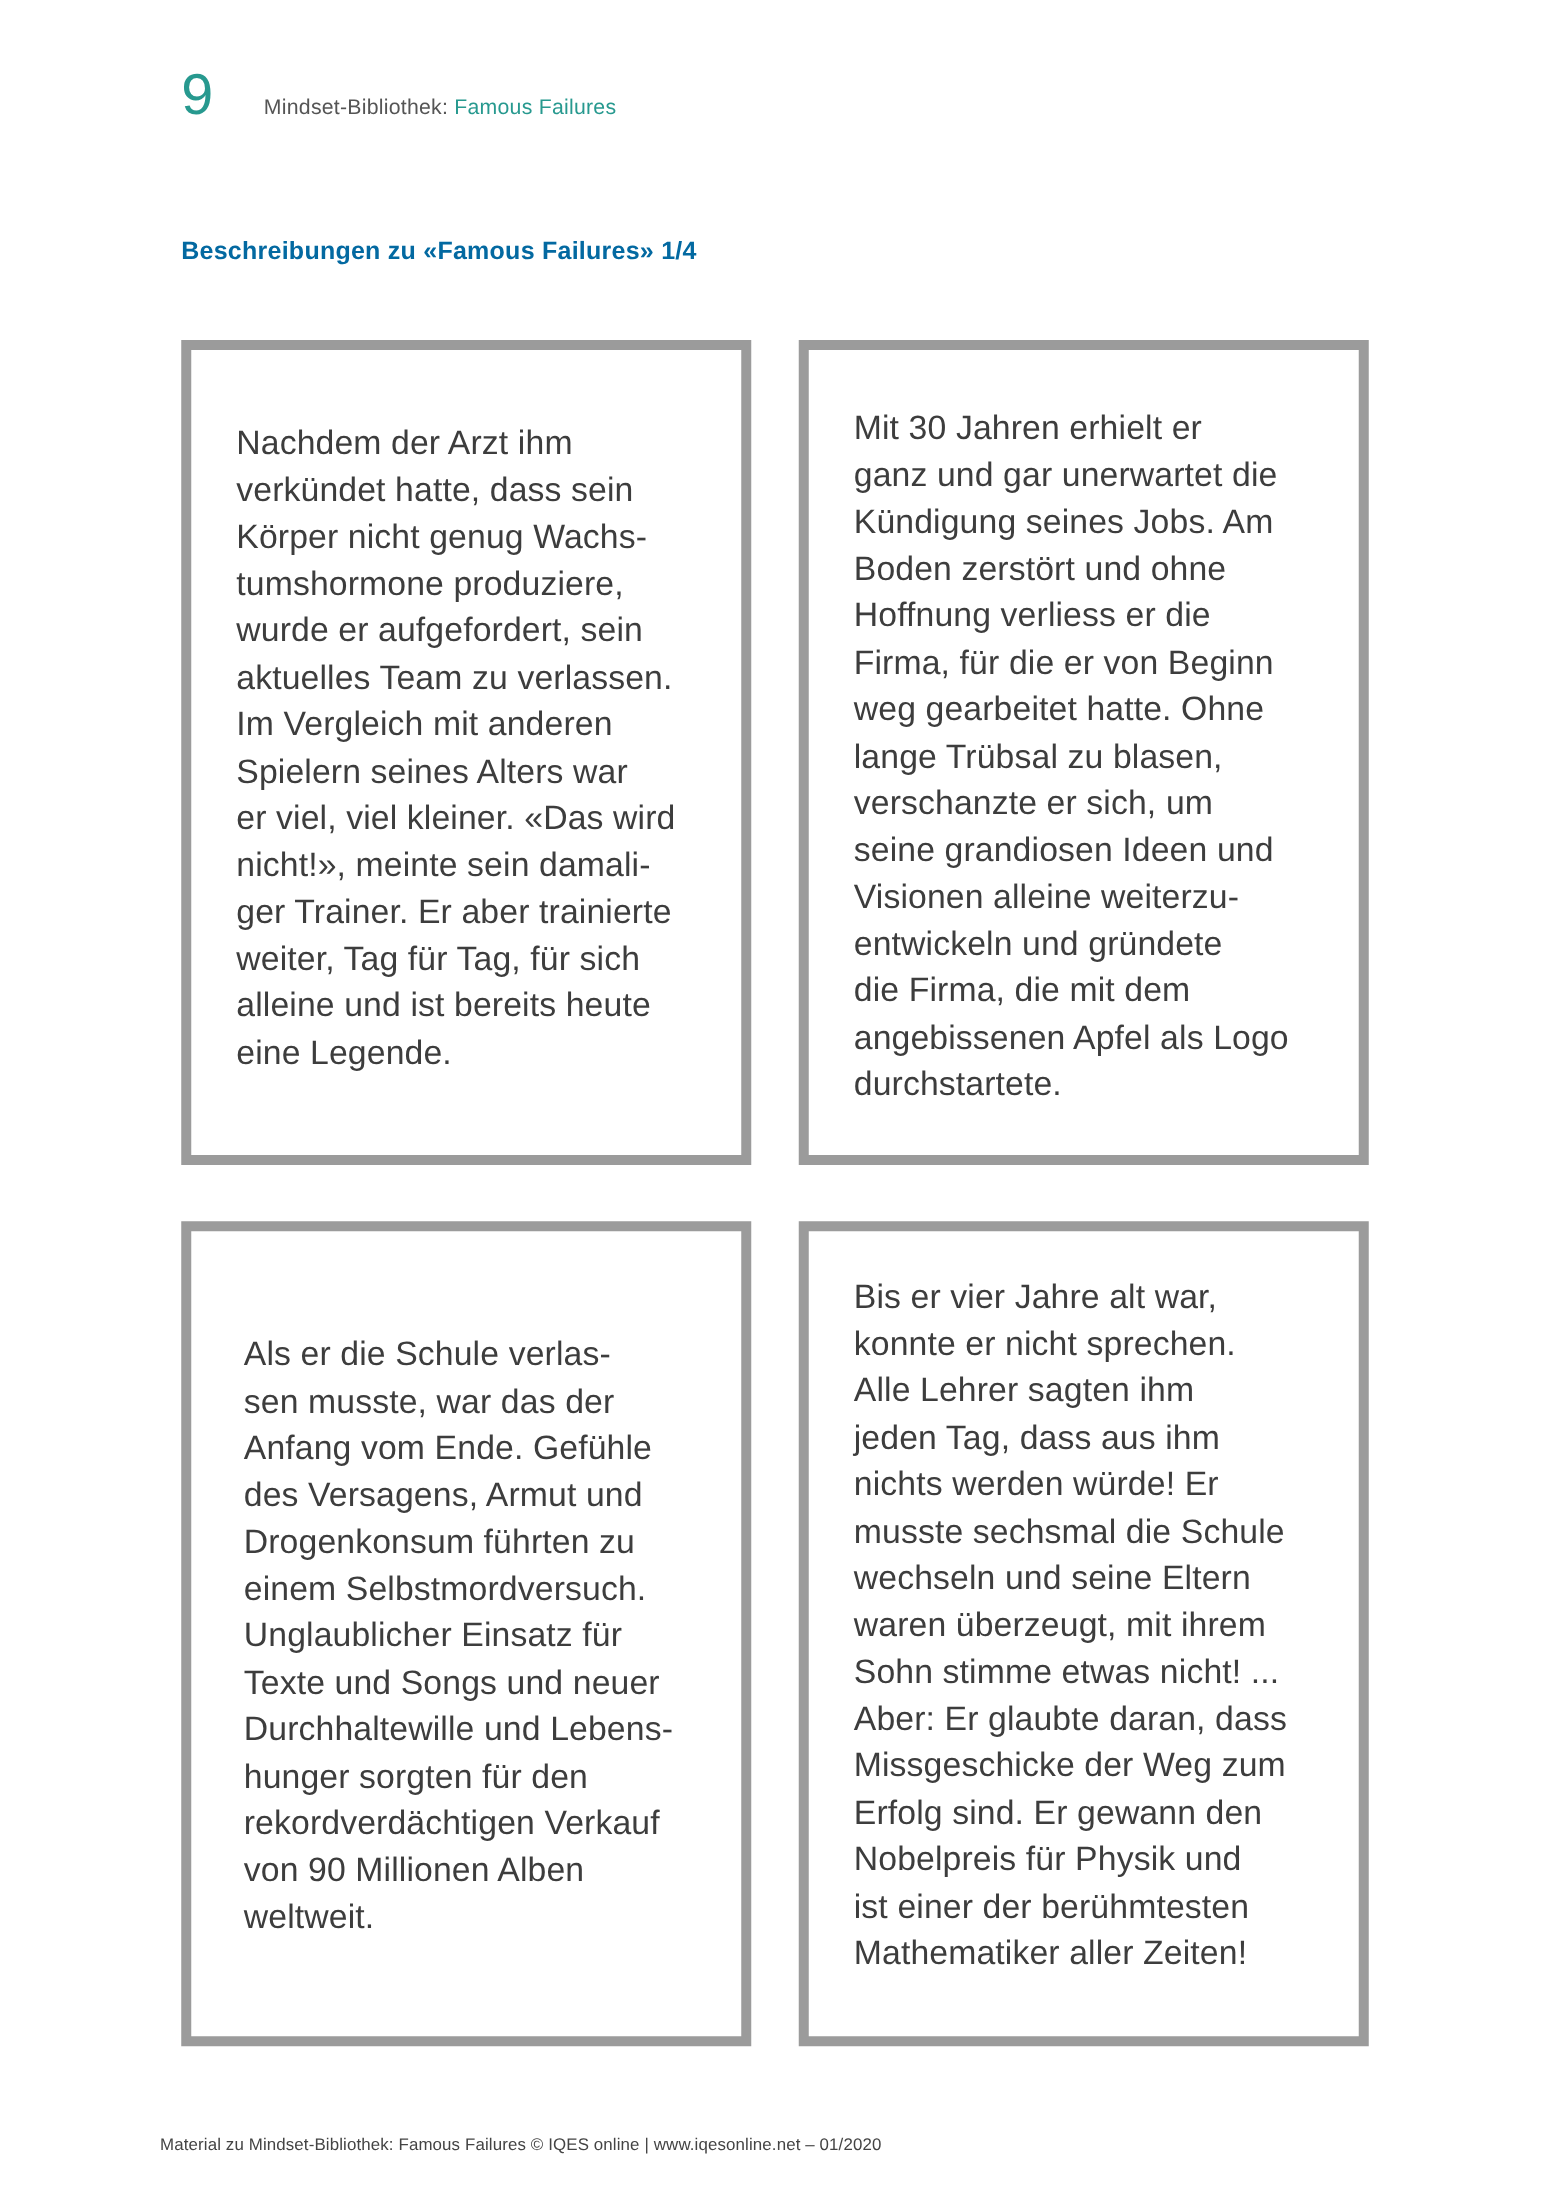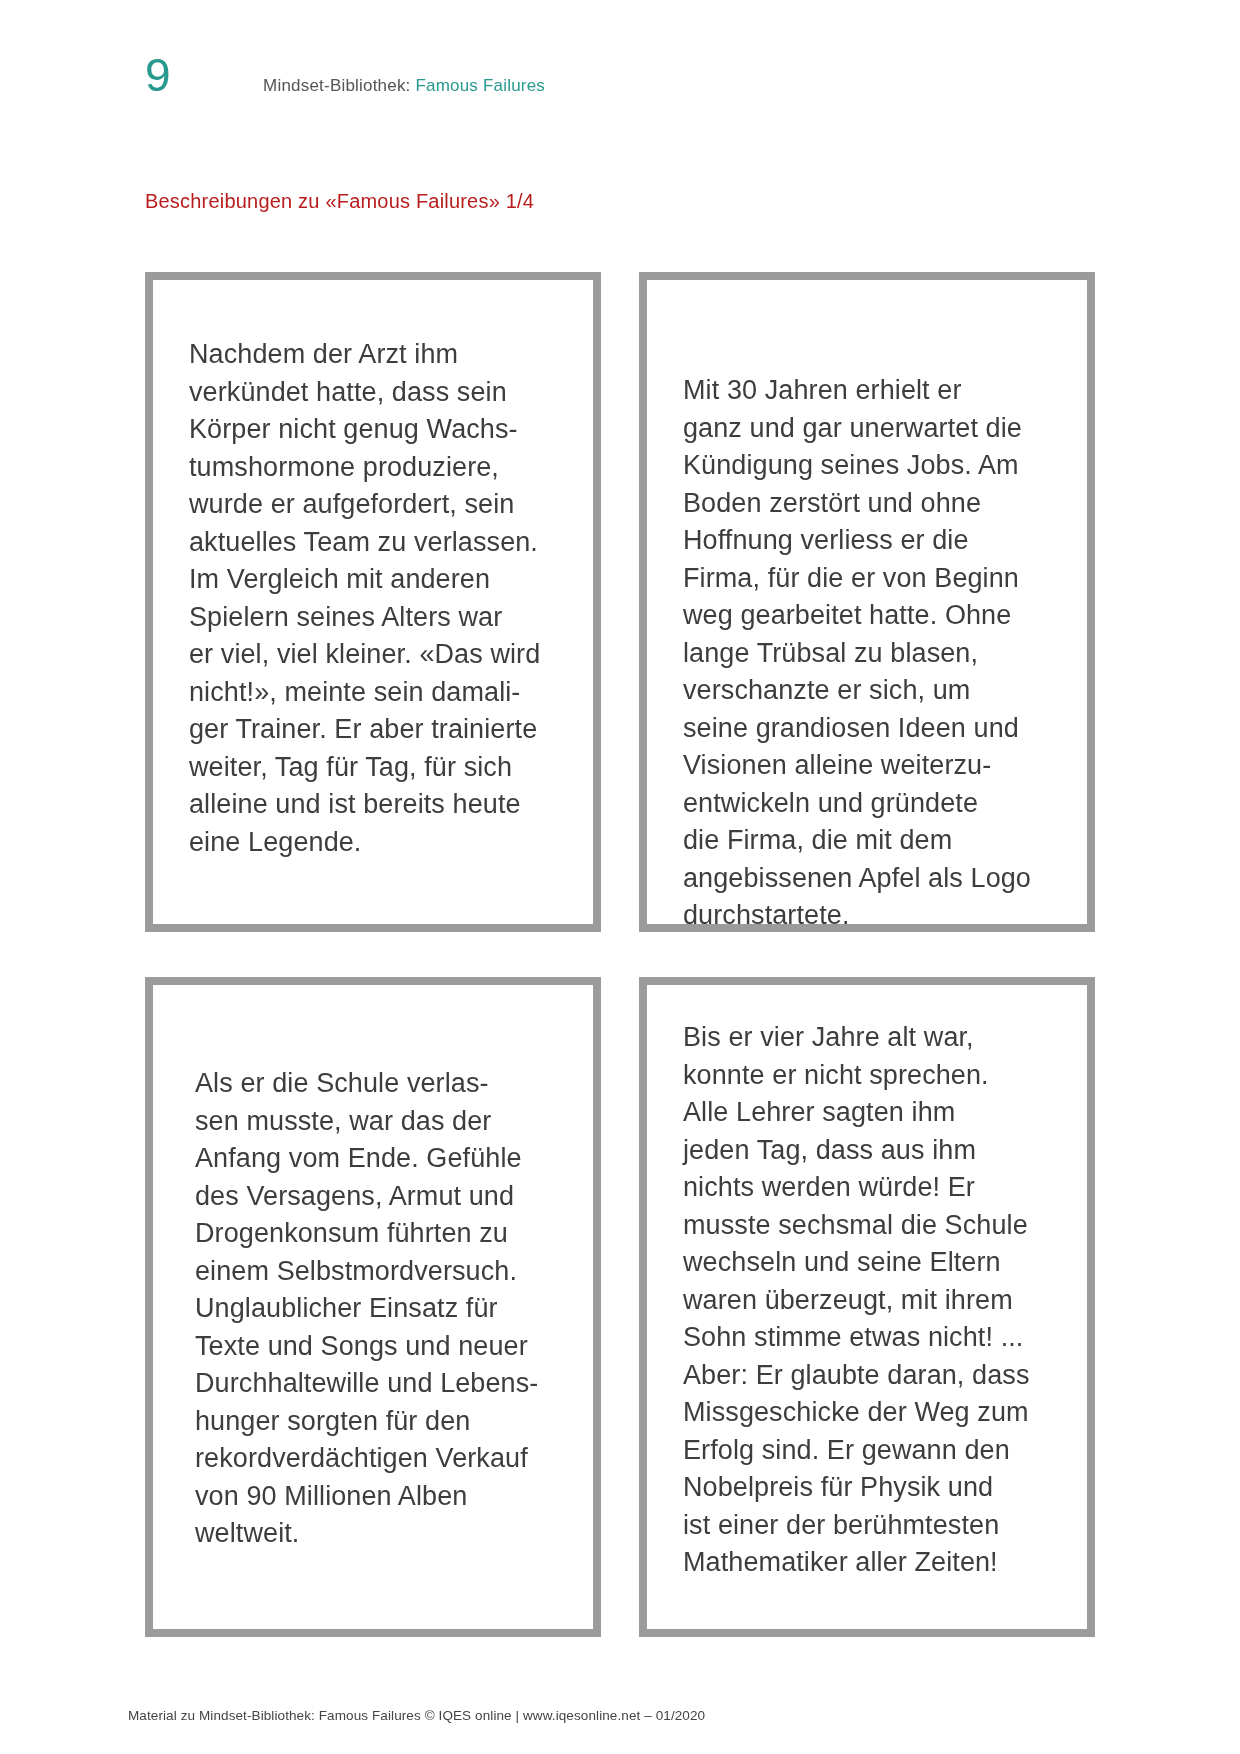--- a/index.html
+++ b/index.html
@@ -22,35 +22,35 @@
     display: flex;
     align-items: baseline;
   }
   .page-num {
     font-size: 46px;
     font-weight: 300;
     color: #27998f;
     letter-spacing: 0.5px;
   }
   .doc-title {
-    margin-left: 92px;
+    margin-left: 40px;
     font-size: 17px;
     color: #555555;
     letter-spacing: 0.2px;
     text-align: center;
   }
   .accent { color: #27998f; }
   .subtitle {
     position: absolute;
     left: 145px;
     top: 190px;
     margin: 0;
     font-size: 20px;
-    font-weight: 400;
-    color: #b91c1c;
+    font-weight: 700;
+    color: #0369a1;
     letter-spacing: 0.2px;
   }
   .grid {
     position: absolute;
     left: 145px;
     top: 272px;
     width: 768px;
     display: grid;
     grid-template-columns: 456px 456px;
     column-gap: 38px;
@@ -66,21 +66,21 @@
   .card p {
     margin: 0;
     padding: 0 18px 0 36px;
     white-space: pre-line;
     font-size: 27px;
     line-height: 37.5px;
     color: #3d3d3d;
     letter-spacing: 0.1px;
   }
   .card-0 p { padding-top: 56px; }
-  .card-1 p { padding-top: 44px; margin-top: 48px; }
+  .card-1 p { padding-top: 44px; }
   .card-2 p { padding-top: 80px; padding-left: 42px; }
   .card-3 p { padding-top: 34px; }
   .page-footer {
     position: absolute;
     left: 128px;
     top: 1672px;
     font-size: 13.5px;
     color: #444444;
     letter-spacing: 0.1px;
     margin-top: 36px;

